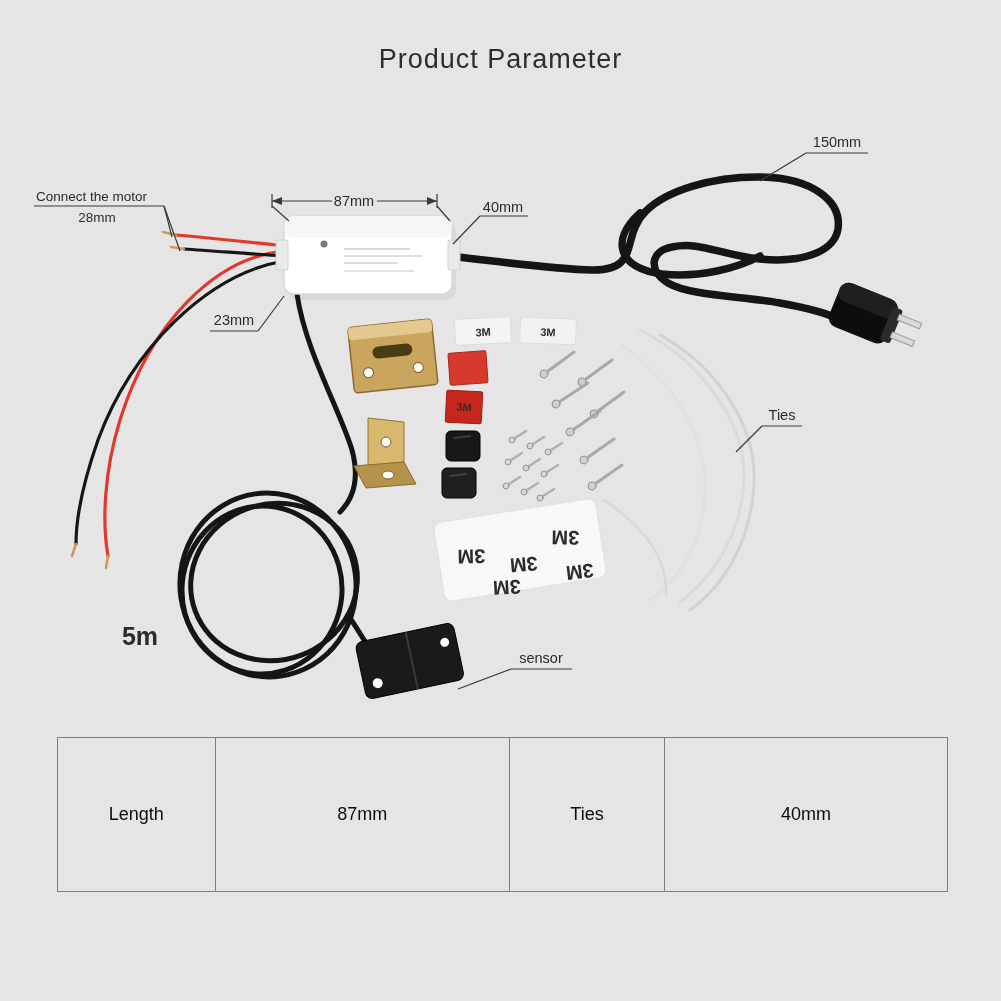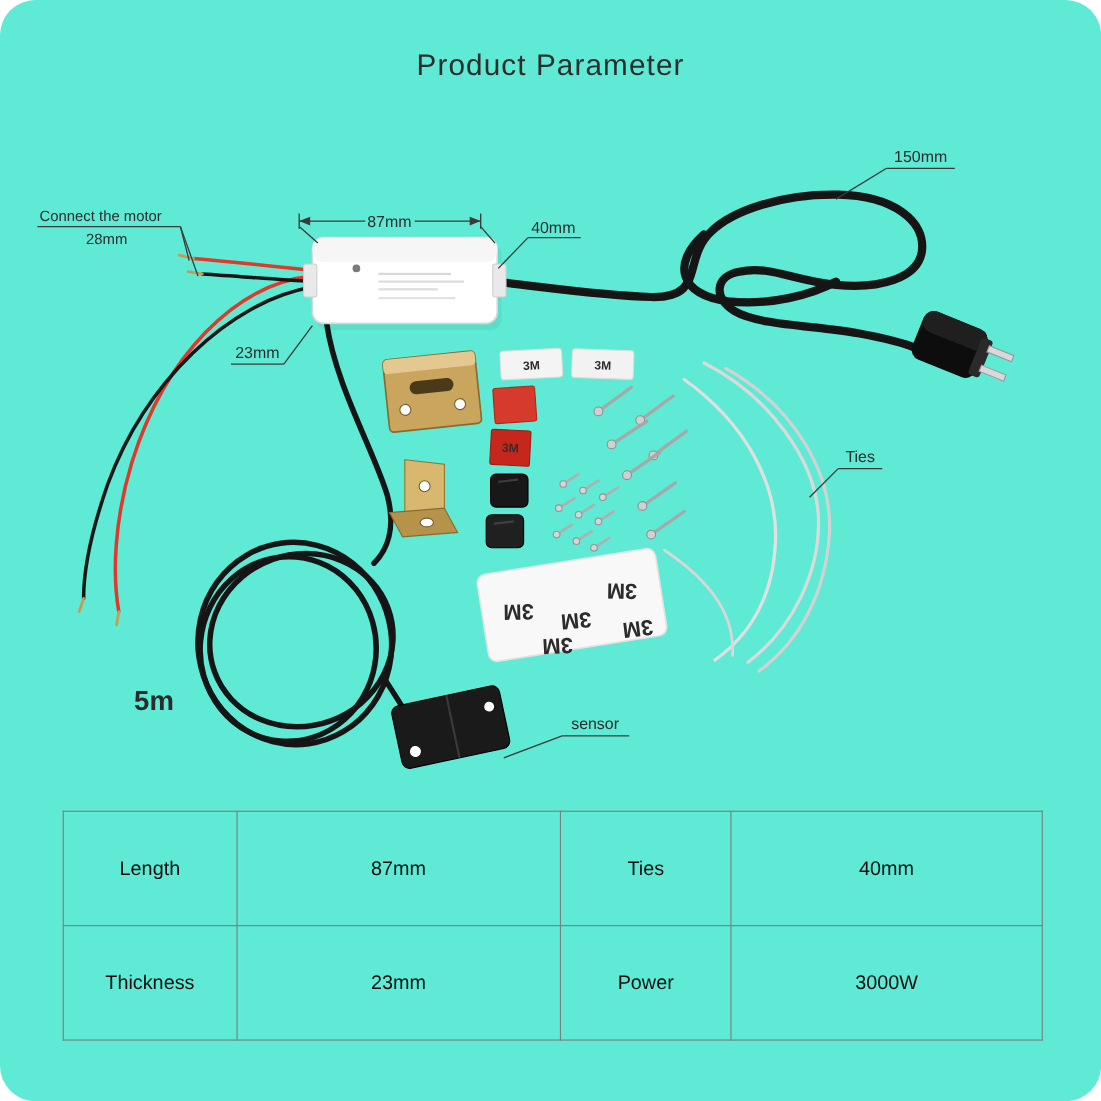--- a/index.html
+++ b/index.html
@@ -1,23 +1,23 @@
 <!DOCTYPE html>
 <html><head>
 <meta charset="utf-8">
 <style>
   html,body{margin:0;padding:0;background:#fff;}
-  .canvas{position:relative;width:1001px;height:1001px;background:#5eead4;overflow:hidden;
-          font-family:"Liberation Sans",sans-serif;border-radius:32px;}
+  .canvas{position:relative;width:1001px;height:1001px;background:#e5e5e5;overflow:hidden;
+          font-family:"Liberation Sans",sans-serif;}
   .title{position:absolute;top:44px;left:0;width:100%;text-align:center;margin:0;
          font-size:27px;font-weight:500;color:#2d2d2d;letter-spacing:1px;}
   .scene{position:absolute;top:0;left:0;}
   .scene text{font-family:"Liberation Sans",sans-serif;fill:#2b2b2b;}
   .dim{stroke:#3a3a3a;stroke-width:1.2;fill:none;}
-  .spec-table{position:absolute;left:57px;top:737px;width:891px;height:209px;
+  .spec-table{position:absolute;left:57px;top:737px;width:891px;height:155px;
               border-collapse:collapse;table-layout:fixed;}
   .spec-table td{border:1px solid #7d7d7d;text-align:center;vertical-align:middle;
                  font-size:18px;color:#0d0d0d;}
 </style>
 </head>
 <body>
 
 <div class="canvas">
 
   <h1 class="title">Product Parameter</h1>
@@ -267,22 +267,16 @@
         <col style="width:17.4%">
         <col style="width:31.8%">
     </colgroup>
     <tbody>
       <tr>
         <td>Length</td>
         <td>87mm</td>
         <td>Ties</td>
         <td>40mm</td>
       </tr>
-      <tr>
-        <td>Thickness</td>
-        <td>23mm</td>
-        <td>Power</td>
-        <td>3000W</td>
-      </tr>
     </tbody>
   </table>
 
 </div>
 
 </body></html>

